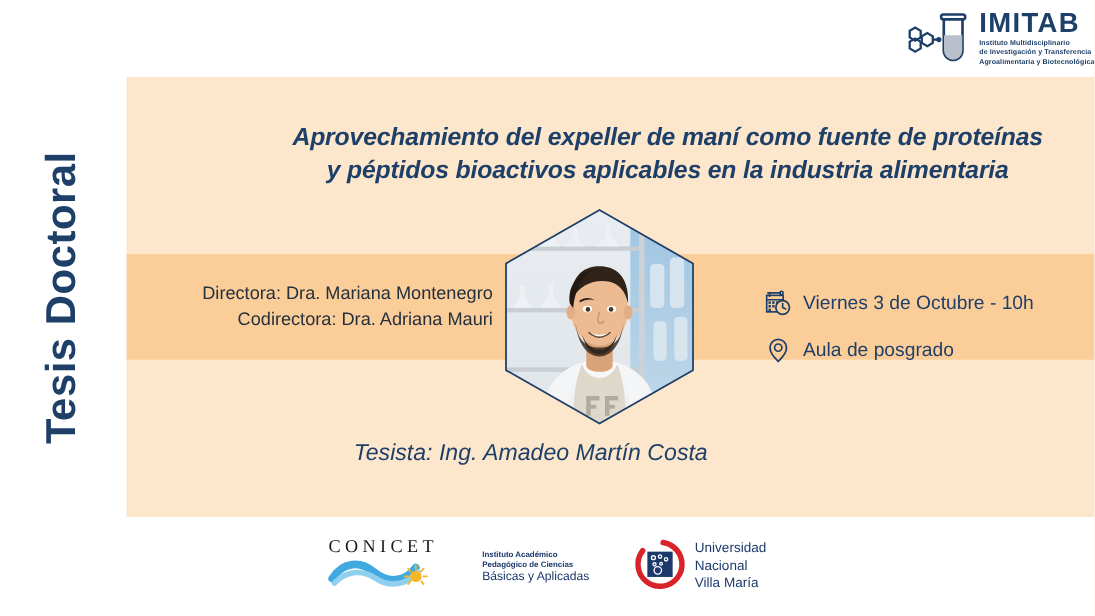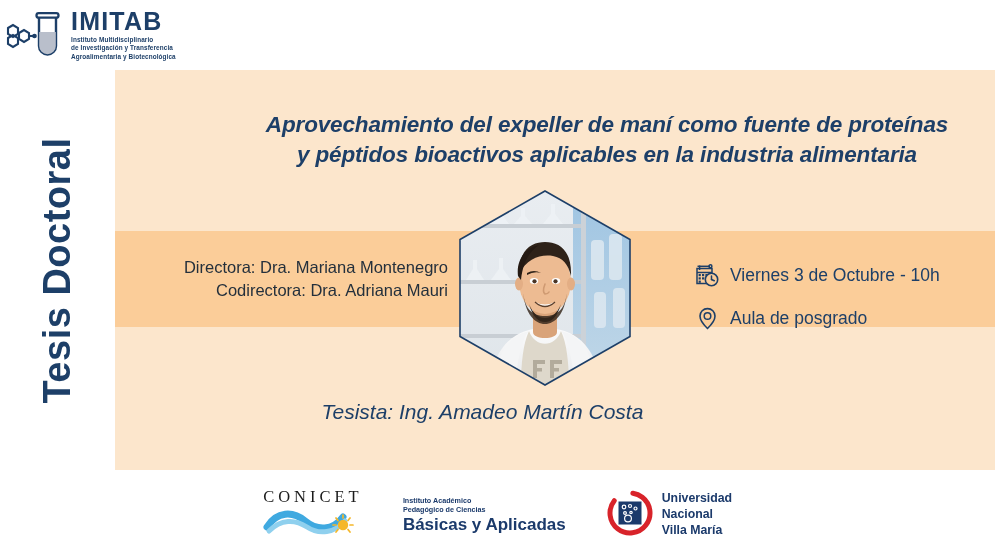--- a/index.html
+++ b/index.html
@@ -7,21 +7,21 @@
   body {
     background:#ffffff;
     font-family:"Liberation Sans", sans-serif;
     position:relative;
     overflow:hidden;
   }
 
   
   .topbar{
     position:absolute; left:0; top:0; width:995px; height:70px;
-    display:flex; align-items:center; justify-content:flex-start;
+    display:flex; align-items:center; justify-content:flex-end;
     background:#ffffff;
   }
   .imitab-logo{ display:flex; align-items:center; gap:9px; }
   .imitab-mark{ width:62px; height:50px; flex:0 0 auto; }
   .imitab-text{ display:flex; flex-direction:column; justify-content:center; }
   .imitab-name{
     font-size:25px; font-weight:bold; color:#1d3f68;
     letter-spacing:1.2px; line-height:1; font-family:"Liberation Sans", sans-serif;
   }
   .imitab-sub{
@@ -94,23 +94,23 @@
     display:flex; align-items:center; justify-content:center; gap:40px;
   }
   .logo-conicet{ display:flex; flex-direction:column; align-items:center; }
   .conicet-word{
     font-family:"Liberation Serif", serif;
     font-size:16.5px; letter-spacing:4px; color:#1b1b1b; line-height:1;
     margin-bottom:1px;
   }
   .logo-iapcba{ display:flex; flex-direction:column; justify-content:center; }
   .iapcba-small{ font-size:7.2px; font-weight:bold; color:#1b3a6b; line-height:1.25; }
-  .iapcba-big{ font-size:17px; font-weight:bold; color:#1b3a6b; line-height:1.15; margin-top:1px; }
+  .iapcba-big{ font-size:11px; font-weight:normal; color:#1b3a6b; line-height:1.15; margin-top:1px; }
   .logo-unvm{ display:flex; align-items:center; gap:8px; }
-  .unvm-text{ font-size:12.3px; font-weight:bold; color:#1b3a6b; line-height:1.28; }
+  .unvm-text{ font-size:12.3px; font-weight:normal; color:#1b3a6b; line-height:1.28; }
 </style>
 </head>
 <body>
 
 <div class="topbar">
   <div class="imitab-logo">
     <span class="imitab-mark">
       <svg viewBox="0 0 62 50" width="62" height="50">
         <g fill="none" stroke="#1d3f68" stroke-width="2.1">
           <polygon points="8,18 13,15 18,18 18,24 13,27 8,24"></polygon>

